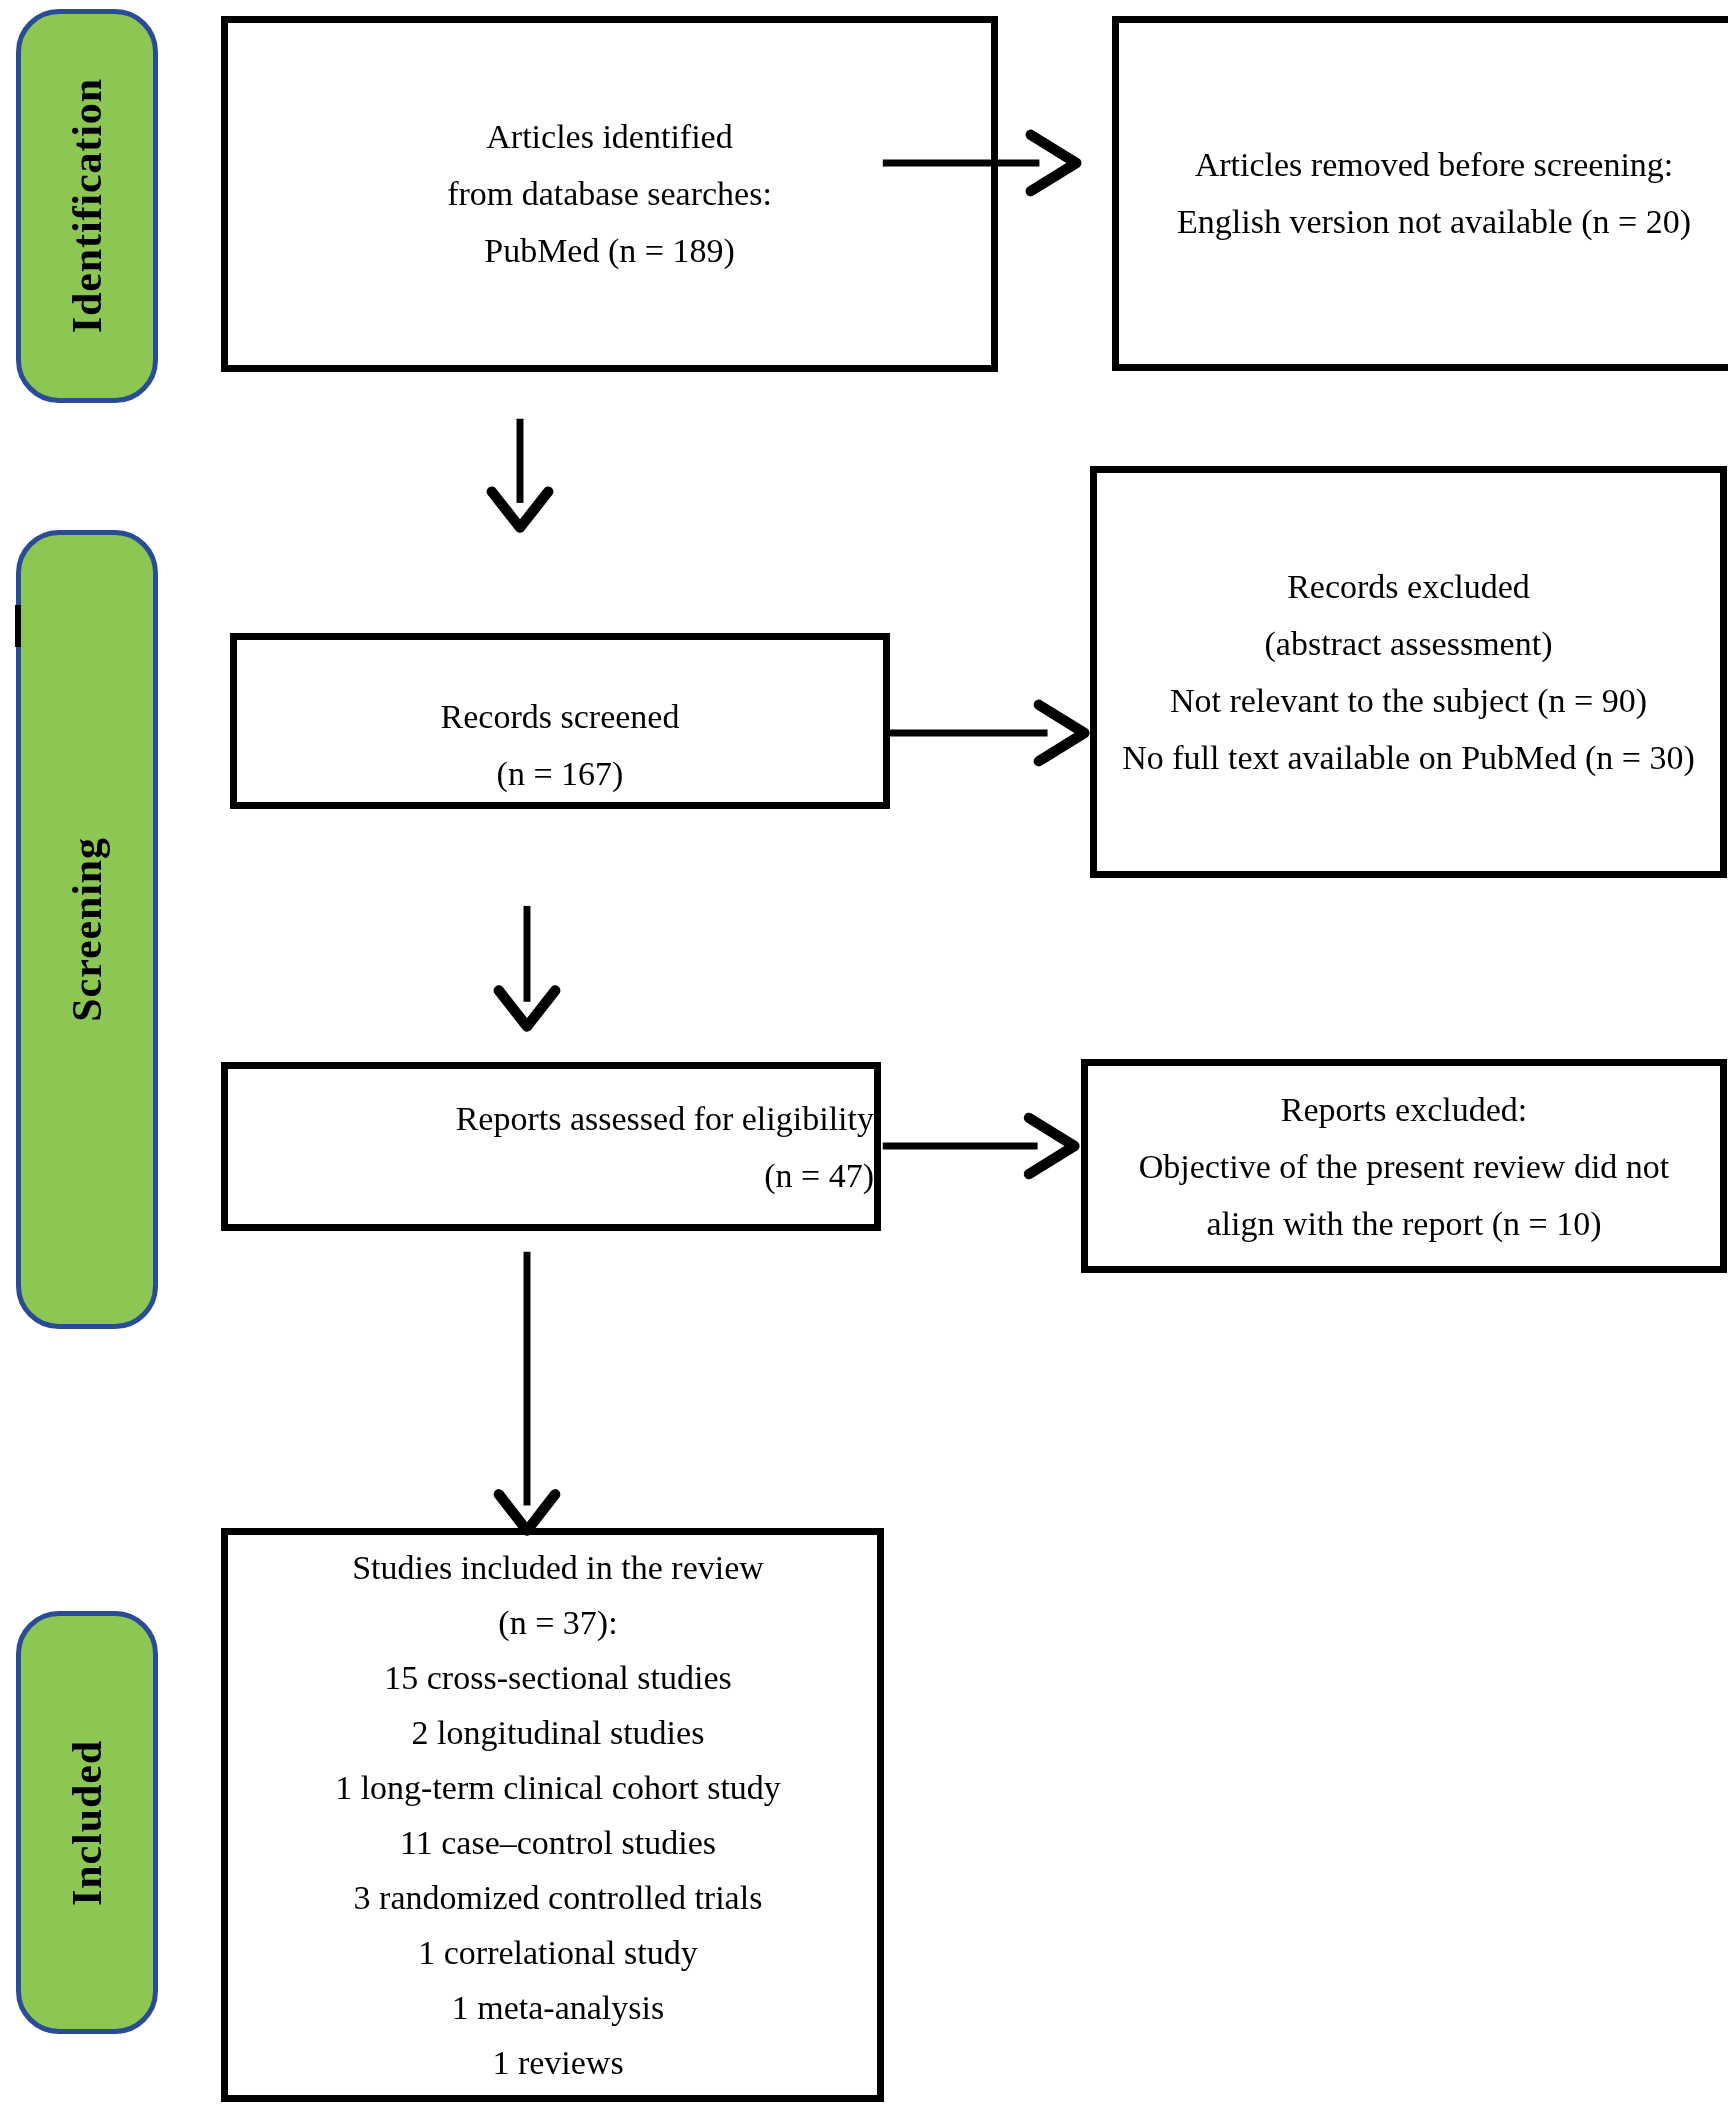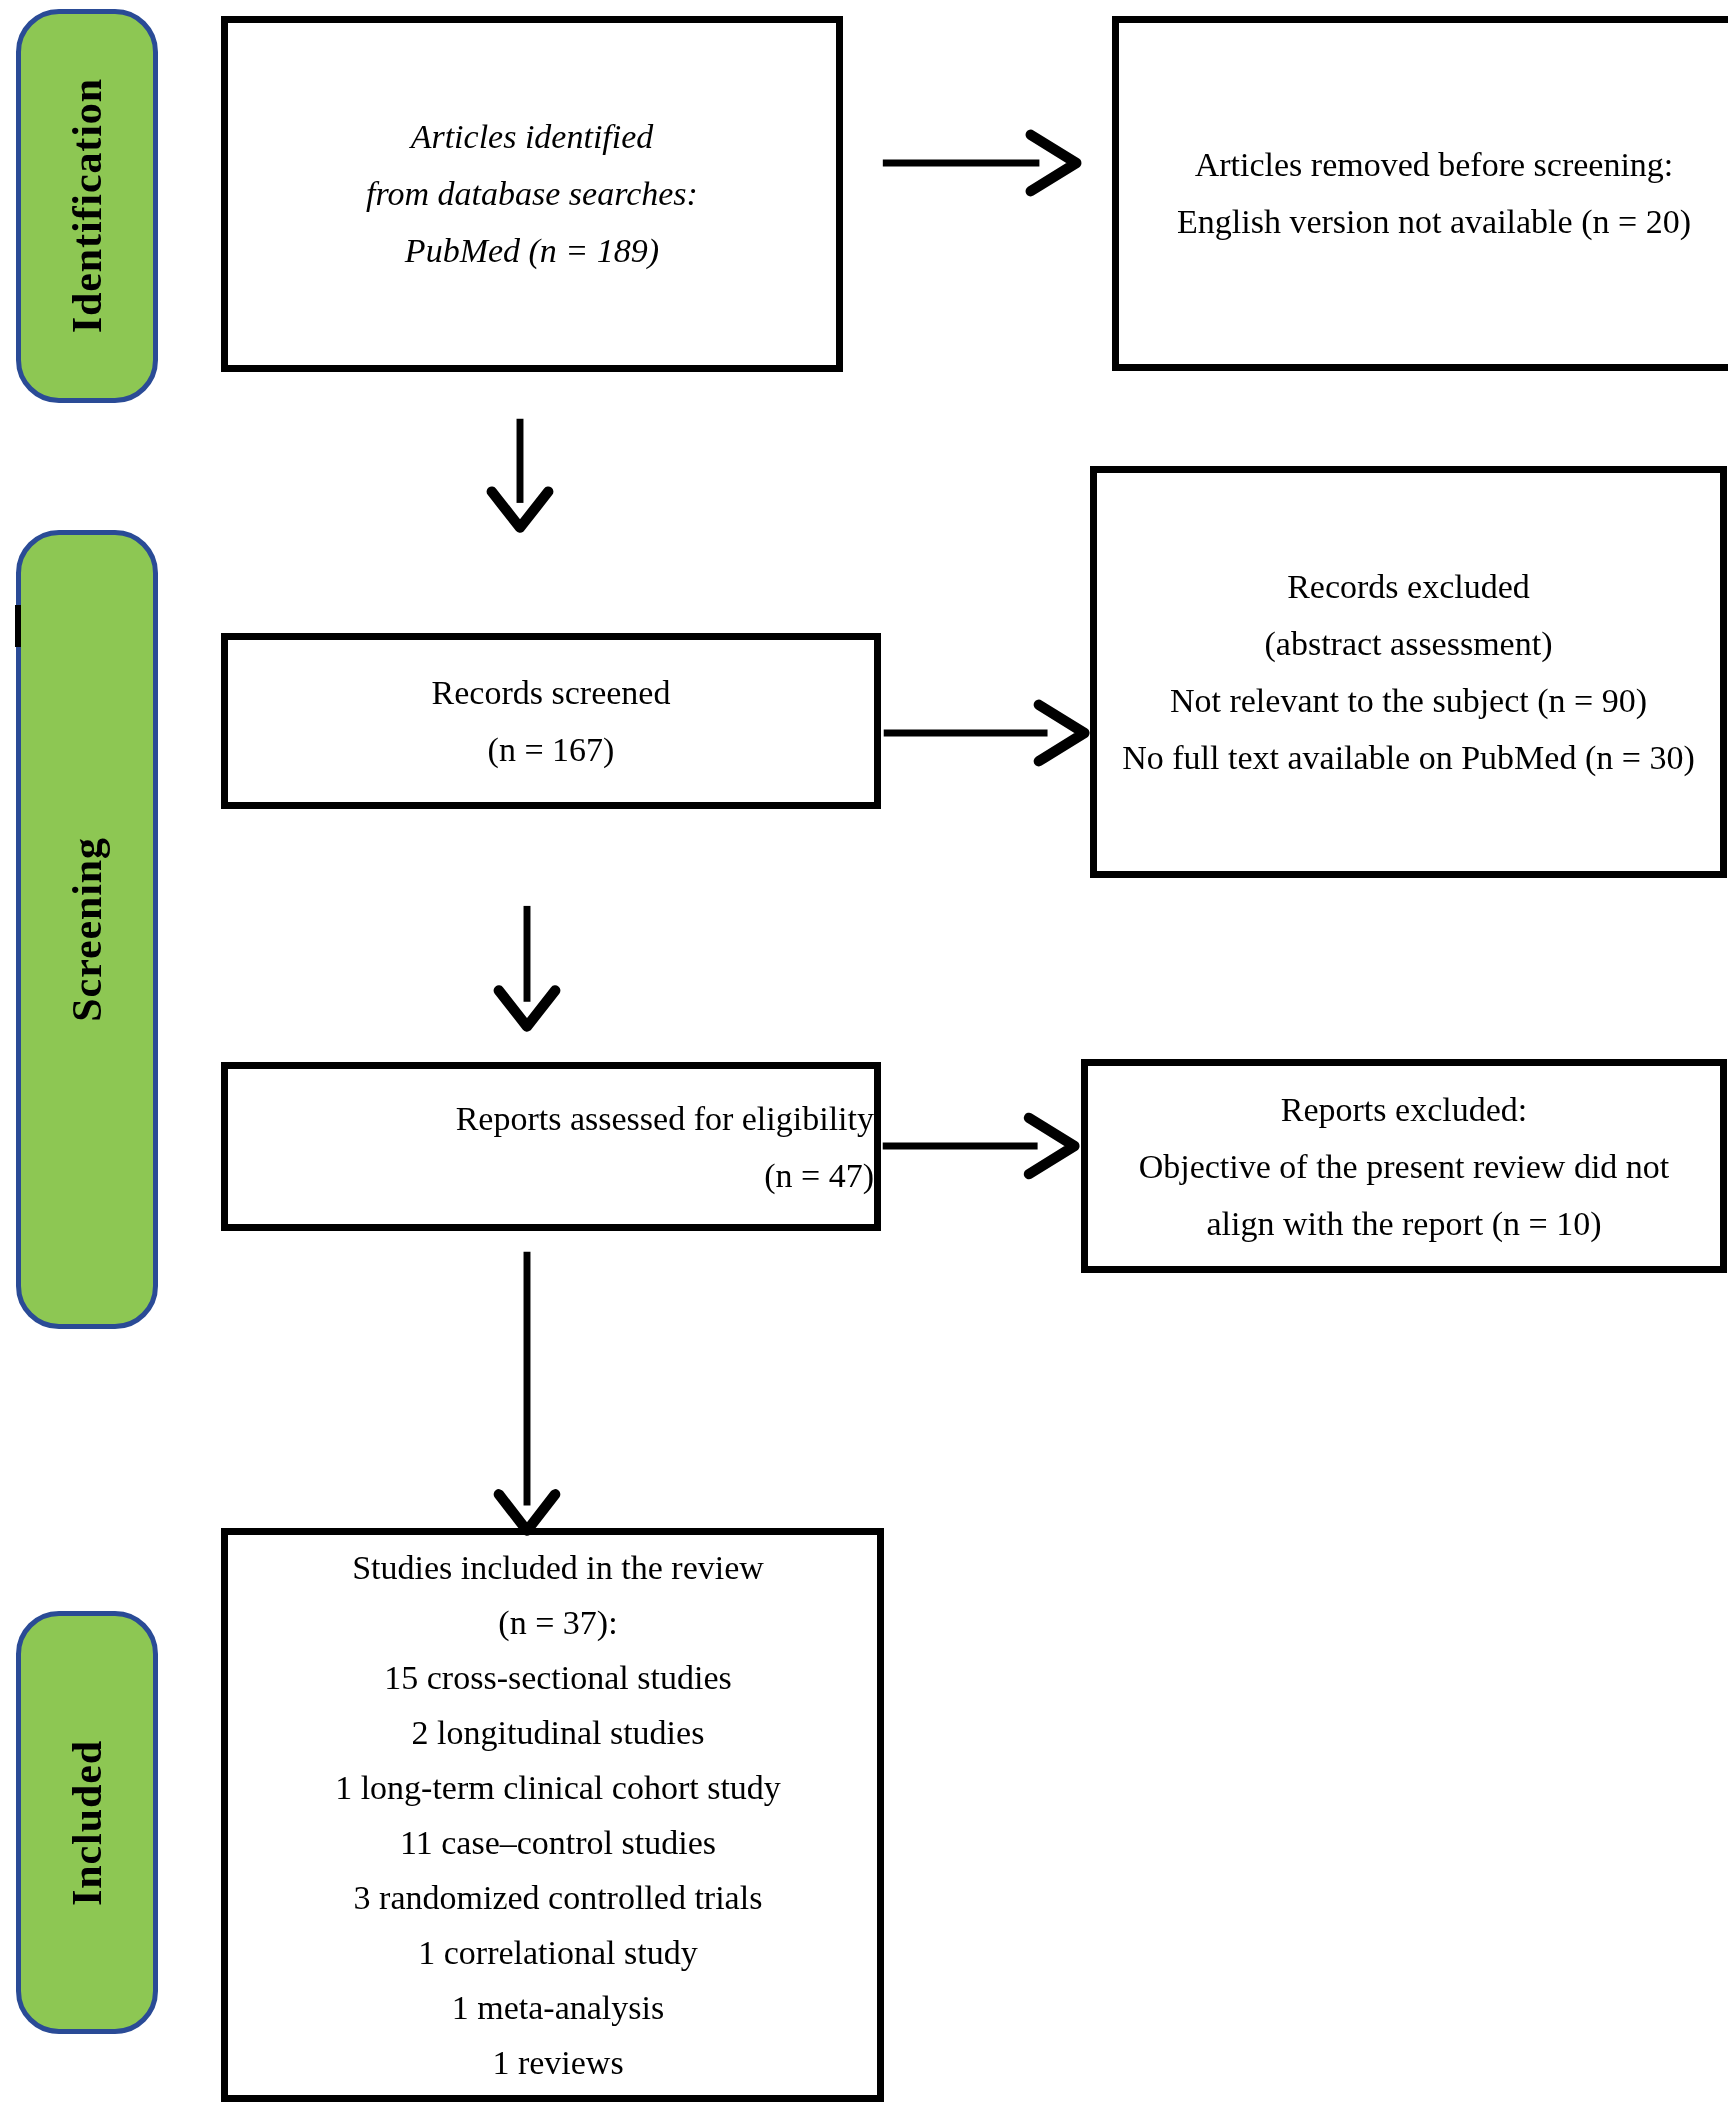--- a/index.html
+++ b/index.html
@@ -62,32 +62,32 @@
   <div class="stage" style="left:15.6px;top:530px;width:142px;height:799px;">
     <span class="stage-text">Screening</span>
   </div>
 
   <div class="stage" style="left:15.6px;top:1611px;width:142px;height:423px;">
     <span class="stage-text">Included</span>
   </div>
 
   <div class="tick" style="left:14.7px;top:605px;width:6px;height:42px;"></div>
 
-  <div class="box" style="left:221px;top:15.6px;width:622px;height:356px;font-style:italic;">
+  <div class="box" style="left:221px;top:15.6px;width:777px;height:356px;">
     <div class="line">Articles identified</div>
     <div class="line">from database searches:</div>
     <div class="line">PubMed (n = 189)</div>
   </div>
 
   <div class="box" style="left:1084px;top:15.6px;width:644px;height:355px;margin-left:28px;">
     <div class="line">Articles removed before screening:</div>
     <div class="line">English version not available (n = 20)</div>
   </div>
 
-  <div class="box" style="left:221px;top:633px;width:660px;height:176px;">
+  <div class="box" style="left:230px;top:633px;width:660px;height:176px;justify-content:flex-end;">
     <div class="line">Records screened</div>
     <div class="line">(n = 167)</div>
   </div>
 
   <div class="box" style="left:1090px;top:466px;width:637px;height:412px;">
     <div class="line">Records excluded</div>
     <div class="line">(abstract assessment)</div>
     <div class="line">Not relevant to the subject (n = 90)</div>
     <div class="line">No full text available on PubMed (n = 30)</div>
   </div>

